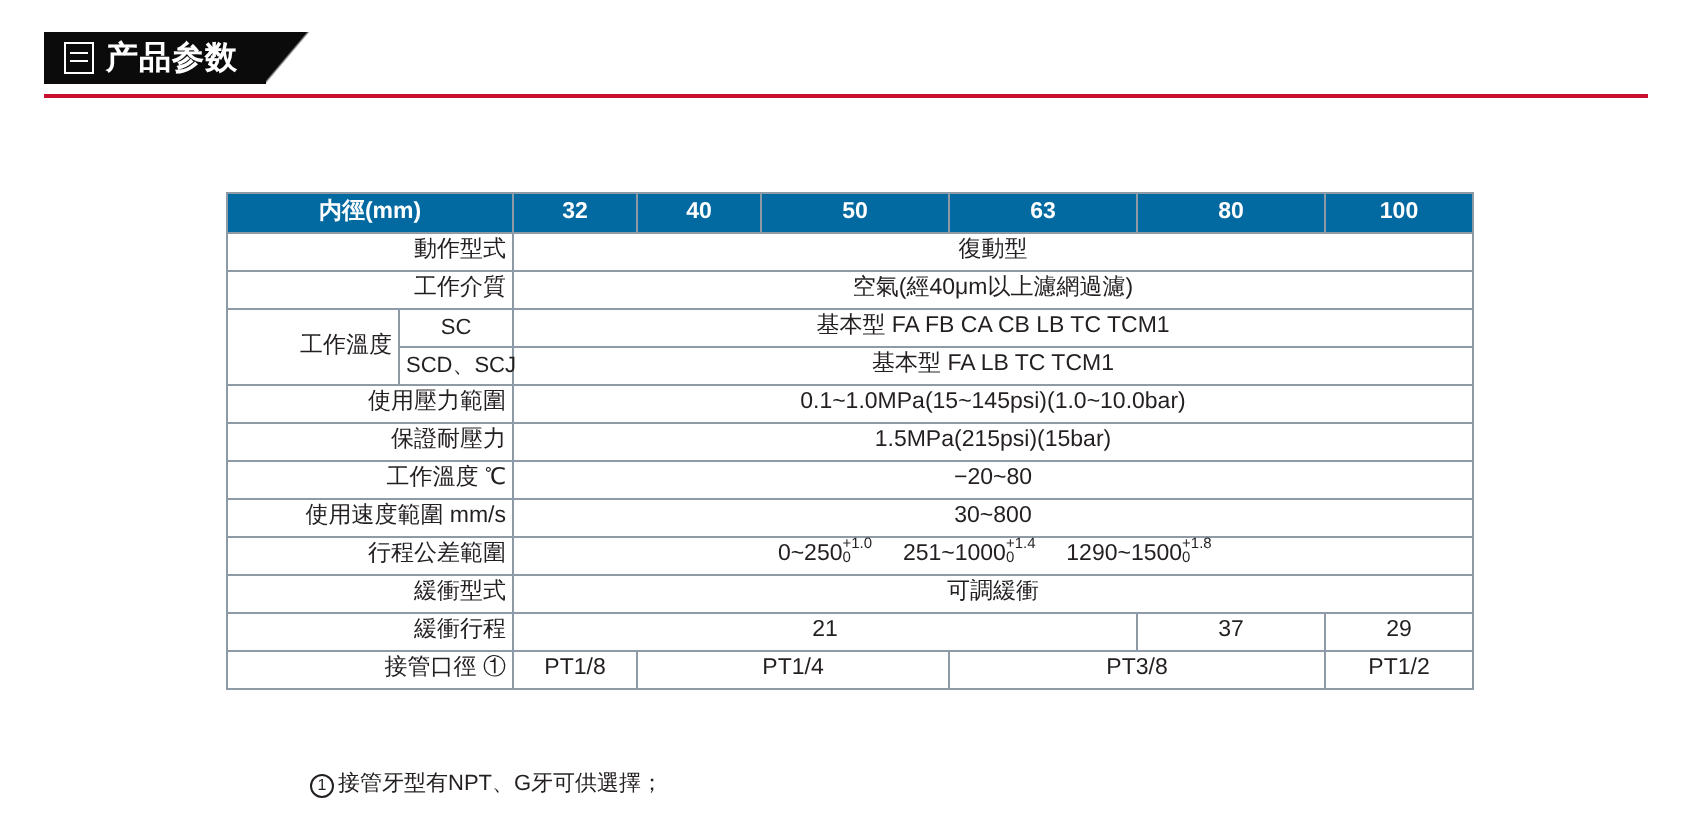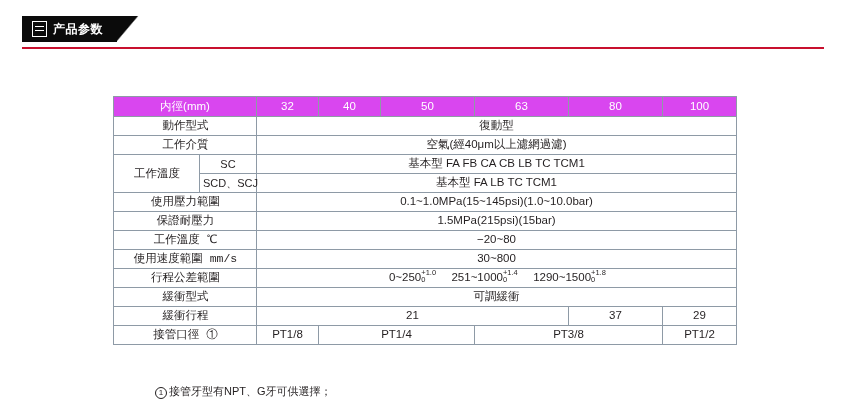--- a/index.html
+++ b/index.html
@@ -23,21 +23,21 @@
     display: flex;
     align-items: stretch;
     height: 26px;
   }
   .section-header .tag {
     background: #0b0b0b;
     color: #ffffff;
     display: flex;
     align-items: center;
     padding: 0 14px 0 10px;
-    font-size: 12px;
+    font-size: 16px;
     font-weight: bold;
     letter-spacing: 0.5px;
   }
   .section-header .doc-icon {
     display: inline-block;
     width: 13px;
     height: 14px;
     border: 1px solid #ffffff;
     margin-right: 6px;
     position: relative;
@@ -84,30 +84,29 @@
     border: 1px solid #8e9aa6;
     height: 18px;
     padding: 0 3px;
     text-align: center;
     vertical-align: middle;
     font-weight: normal;
     line-height: 1.15;
     color: #231f20;
   }
   table.spec tr.head td, table.spec tr.head th {
-    background: #d946ef;
+    background: #0369a1;
     color: #ffffff;
-    font-weight: normal;
+    font-weight: bold;
     height: 19px;
   }
   table.spec td.label {
-    text-align: center;
+    text-align: right;
     padding-left: 4px;
     white-space: nowrap;
-    font-family: Liberation Mono, monospace;
   }
   table.spec td.sub {
     text-align: center;
     padding-left: 3px;
     white-space: nowrap;
     font-size: 11px;
   }
   .frac {
     display: inline-block;
     position: relative;

